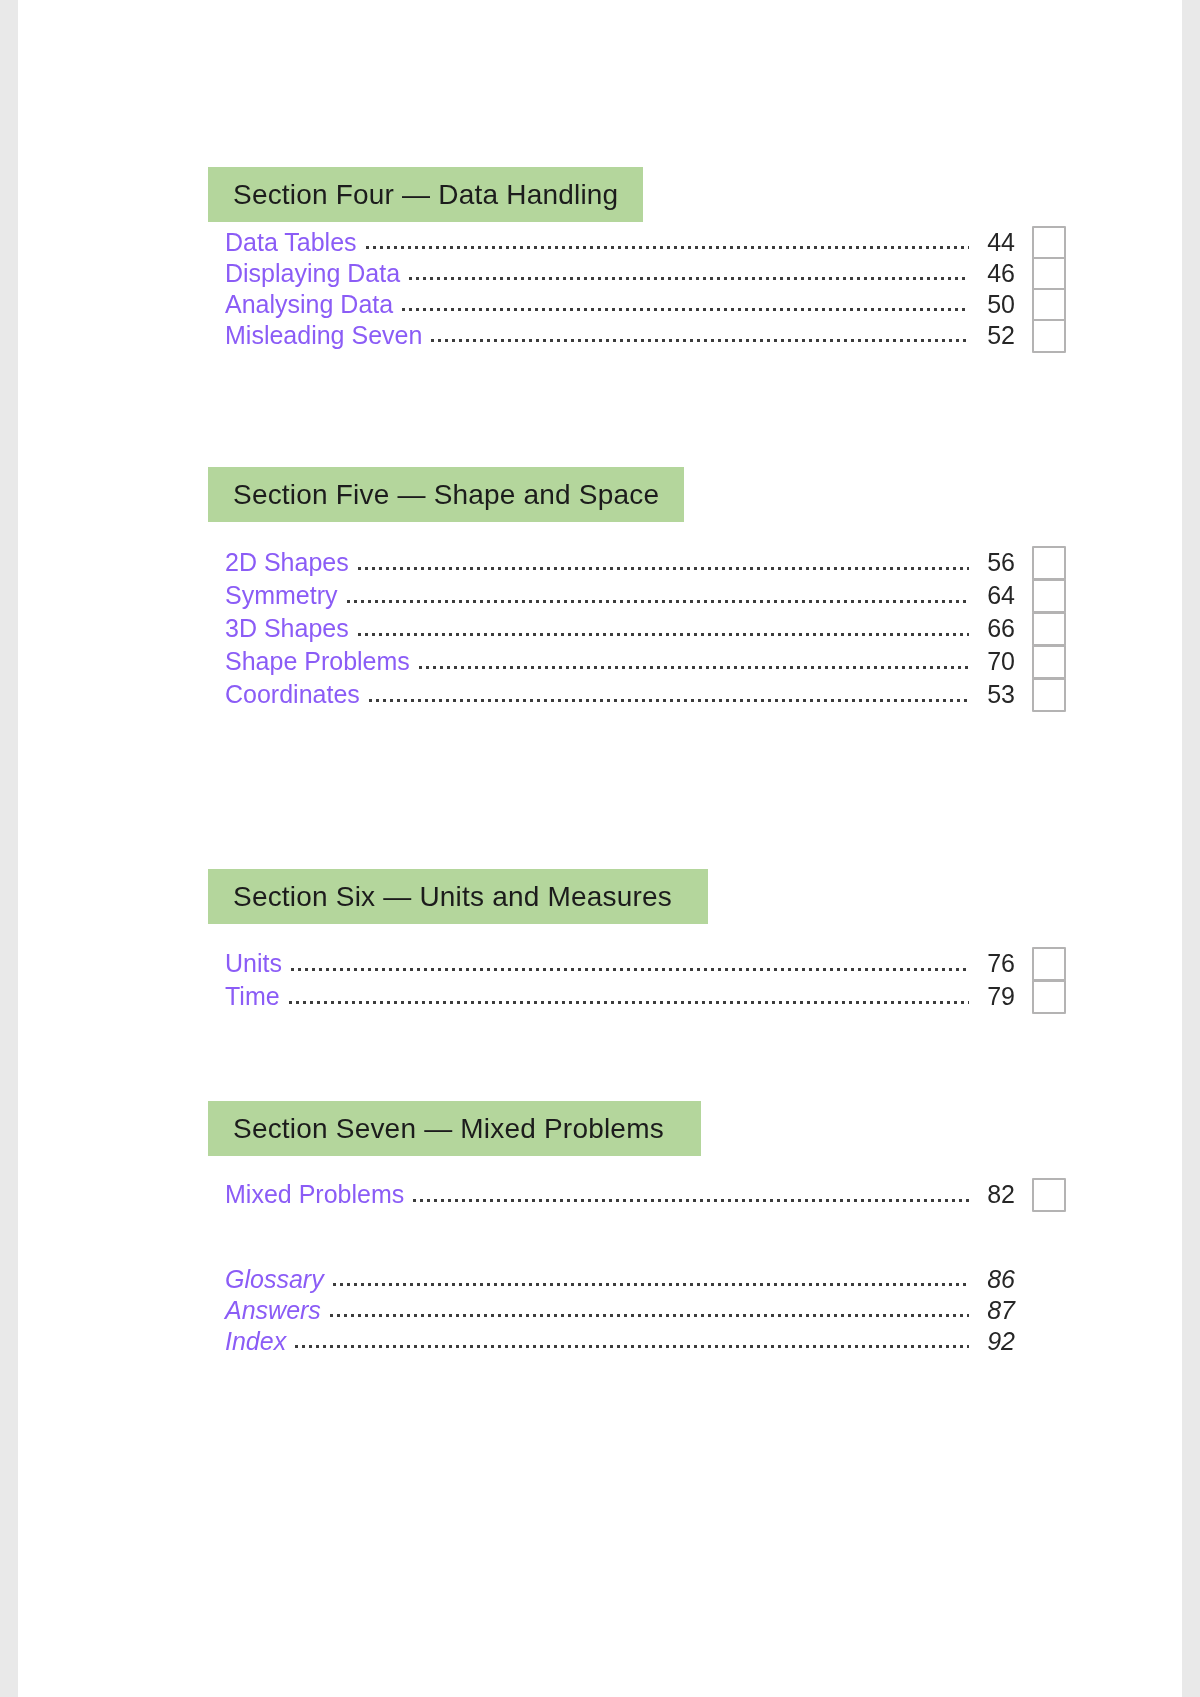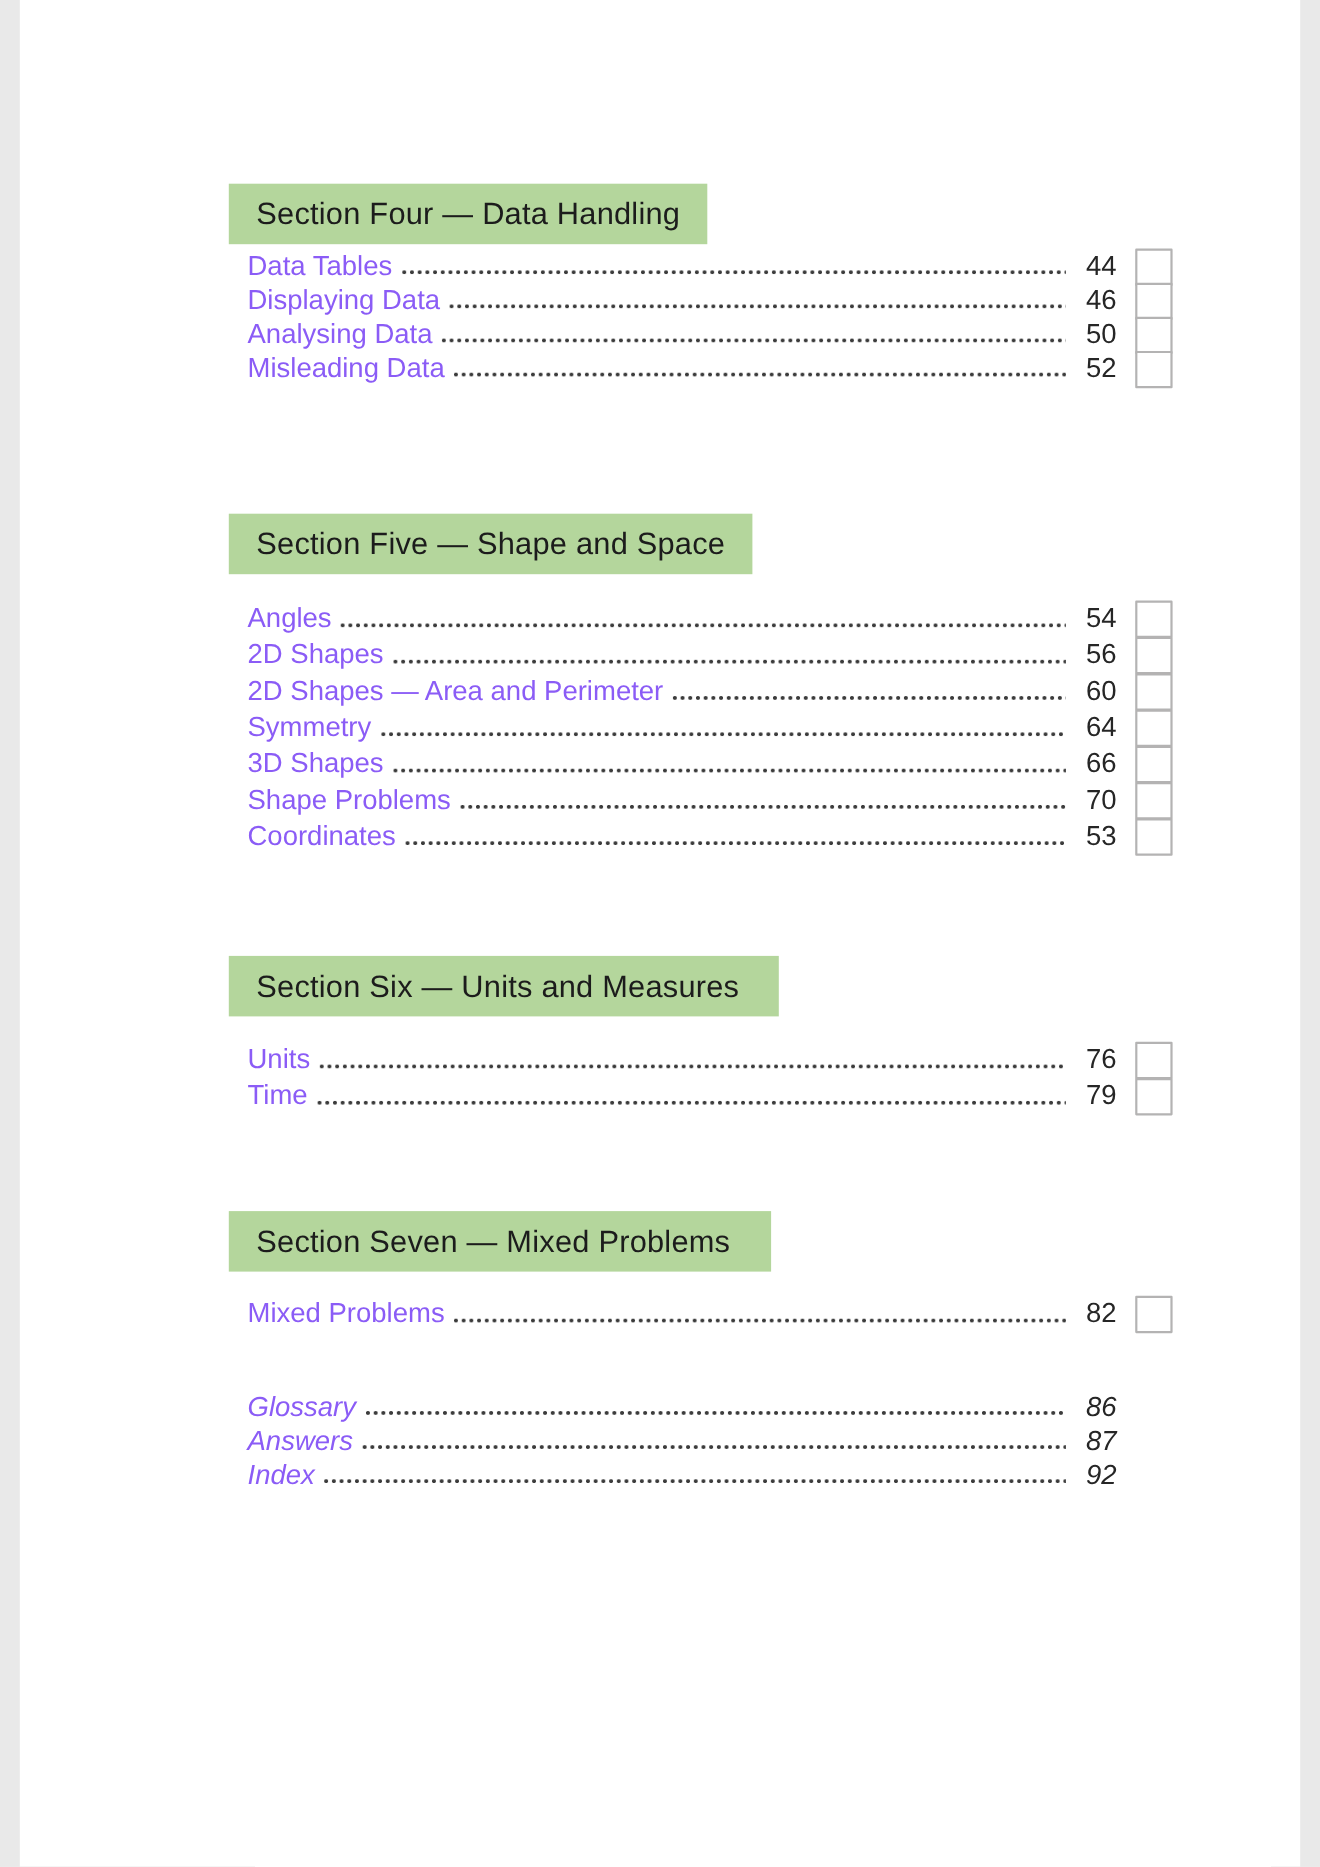--- a/index.html
+++ b/index.html
@@ -88,49 +88,37 @@
         <span class="toc-page">46</span>
         <span class="checkbox"></span>
       </div>
       <div class="toc-row rh31">
         <span class="toc-label">Analysing Data</span>
         <span class="leader"></span>
         <span class="toc-page">50</span>
         <span class="checkbox"></span>
       </div>
       <div class="toc-row rh31">
-        <span class="toc-label">Misleading Data</span>
+        <span class="toc-label">Misleading Seven</span>
         <span class="leader"></span>
         <span class="toc-page">52</span>
         <span class="checkbox"></span>
       </div>
     </div>
   </div>
 
   <div class="section" style="top:467px;">
     <div class="section-header hdr-s5">
       <span>Section Five — Shape and Space</span>
     </div>
     <div class="toc-list" style="margin-top:24px;">
       <div class="toc-row rh33">
-        <span class="toc-label">Angles</span>
-        <span class="leader"></span>
-        <span class="toc-page">54</span>
-        <span class="checkbox"></span>
-      </div>
-      <div class="toc-row rh33">
         <span class="toc-label">2D Shapes</span>
         <span class="leader"></span>
         <span class="toc-page">56</span>
-        <span class="checkbox"></span>
-      </div>
-      <div class="toc-row rh33">
-        <span class="toc-label">2D Shapes — Area and Perimeter</span>
-        <span class="leader"></span>
-        <span class="toc-page">60</span>
         <span class="checkbox"></span>
       </div>
       <div class="toc-row rh33">
         <span class="toc-label">Symmetry</span>
         <span class="leader"></span>
         <span class="toc-page">64</span>
         <span class="checkbox"></span>
       </div>
       <div class="toc-row rh33">
         <span class="toc-label">3D Shapes</span>

